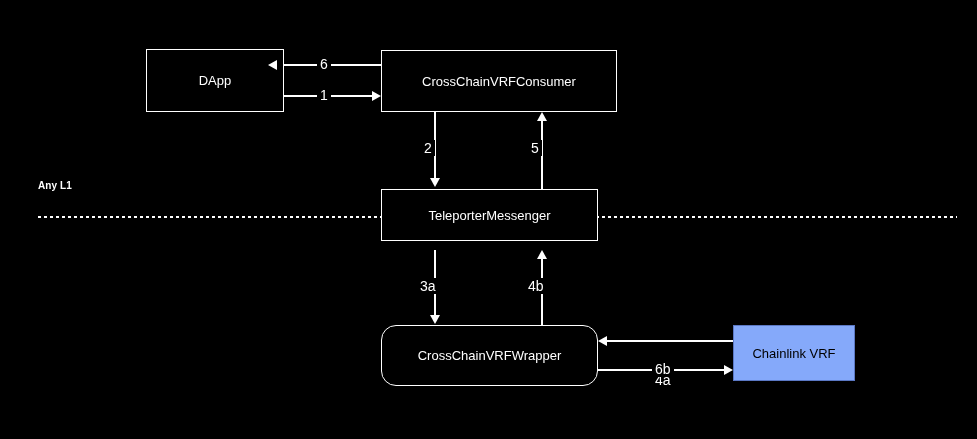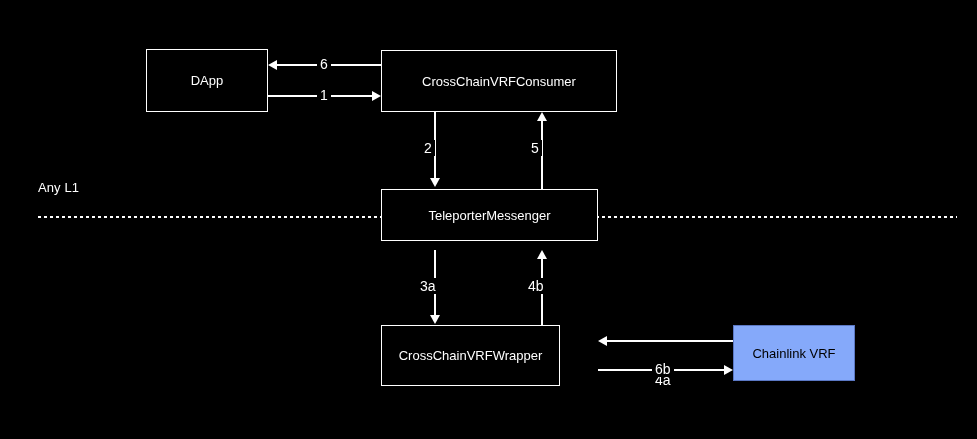--- a/index.html
+++ b/index.html
@@ -24,22 +24,22 @@
     height: 2px;
     background-image: repeating-linear-gradient(
         to right,
         #ffffff 0px, #ffffff 3px,
         rgba(0,0,0,0) 3px, rgba(0,0,0,0) 6px);
     z-index: 1;
   }
   .zone-label {
     position: absolute;
     color: #ffffff;
-    font-size: 13px;
-    font-weight: normal;
+    font-size: 10px;
+    font-weight: bold;
     white-space: nowrap;
     letter-spacing: 0.1px;
     z-index: 3;
   }
   
   .box {
     position: absolute;
     box-sizing: border-box;
     border: 1.6px solid #ffffff;
     background: #000000;
@@ -144,33 +144,33 @@
   <div class="edge-label" style="left:525px; top:278px;">4b</div>
 
   <div class="hline" style="left:607px; top:340px; width:126px;"></div>
   <div class="arrowhead ah-left" style="left:598px; top:336px;"></div>
   <div class="edge-label" style="left:652px; top:332px;margin-top:40px;">4a</div>
 
   <div class="hline" style="left:598px; top:369px; width:126px;"></div>
   <div class="arrowhead ah-right" style="left:724px; top:365px;"></div>
   <div class="edge-label" style="left:652px; top:361px;">6b</div>
 
-  <div class="box" style="left:146px; top:49px; width:122px; height:63px;">
+  <div class="box" style="left:146px; top:49px; width:138px; height:63px;">
     <span class="box-label">DApp</span>
   </div>
 
   <div class="box" style="left:381px; top:50px; width:236px; height:62px;">
     <span class="box-label">CrossChainVRFConsumer</span>
   </div>
 
   <div class="box" style="left:381px; top:189px; width:217px; height:52px;">
     <span class="box-label">TeleporterMessenger</span>
   </div>
 
-  <div class="box" style="left:381px; top:325px; width:179px; height:61px;">
+  <div class="box" style="left:381px; top:325px; width:217px; height:61px;border-radius:15px;">
     <span class="box-label">CrossChainVRFWrapper</span>
   </div>
 
   <div class="box accent" style="left:733px; top:325px; width:122px; height:56px;">
     <span class="box-label">Chainlink VRF</span>
   </div>
 
 </div>
 
 </body></html>

